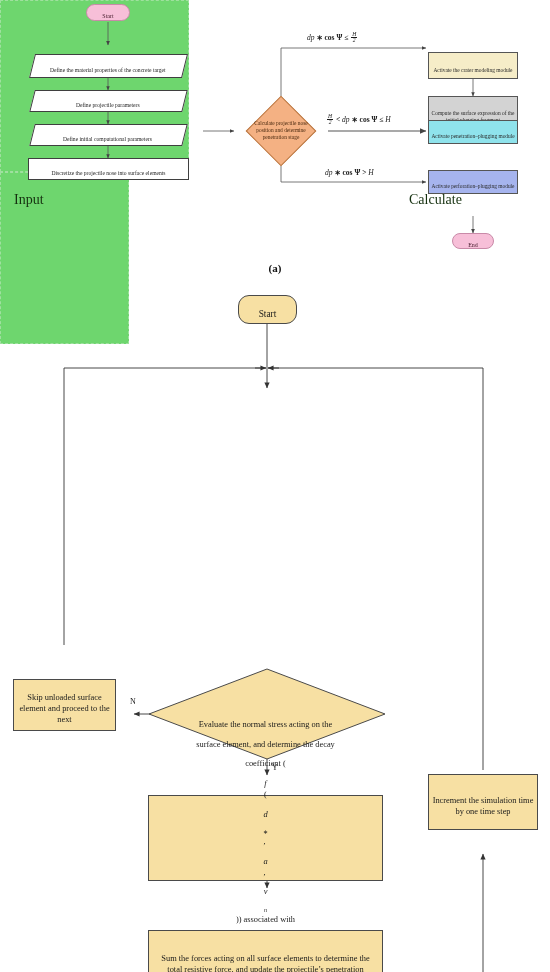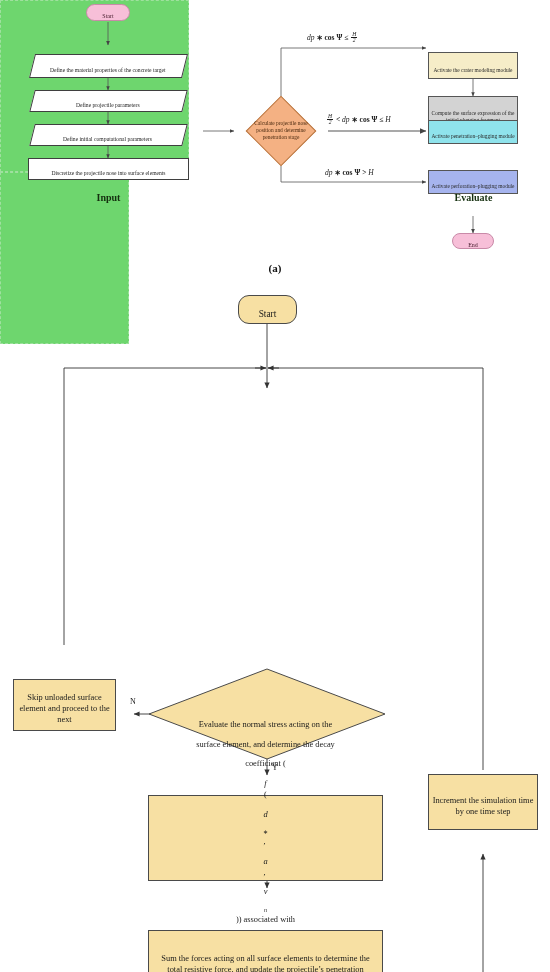--- a/index.html
+++ b/index.html
@@ -48,25 +48,24 @@
     font-size: 6px;
     color: #4a2030;
   }
   .group-box {
     background: #6ed66e;
     border: 1px dashed #9fe09f;
     z-index: 1;
   }
   .group-label {
     position: absolute;
-    font-weight: bold;
-    font-size: 10px;
+    font-weight: normal;
+    font-size: 14px;
     color: #15300f;
     z-index: 4;
-    text-align: center;
   }
   .para {
     background: #ffffff;
     border: 1px solid #3f3f3f;
     font-size: 5.6px;
     color: #262626;
     transform: skewX(-14deg);
   }
   .para span { transform: skewX(14deg); }
 
@@ -246,21 +245,21 @@
         <span class="num"><em>H</em></span>
         <span class="den">2</span>
       </span>
     <span class="up">&lt;</span> <em>dp</em> <span class="up">∗ cos Ψ ≤</span> <em>H</em>
   </div>
   <div class="formula" style="left:309px; top:168px;margin-left:16px;">
     <em>dp</em> <span class="up">∗ cos Ψ &gt;</span> <em>H</em>
   </div>
 
   <div class="group-box" style="left:409px; top:45px; width:129px; height:172px;"></div>
-  <div class="group-label" style="left:409px; top:192px; width:129px;">Evaluate</div>
+  <div class="group-label" style="left:409px; top:192px; width:129px;">Calculate</div>
 
   <div class="node calcbox c-cream" style="left:428px; top:52px; width:90px; height:27px;">
     <span>Activate the crater modeling module</span>
   </div>
   <div class="node calcbox c-grey" style="left:428px; top:96px; width:90px; height:32px;">
     <span>Compute the surface expression of the initial plugging fragment</span>
   </div>
   <div class="node calcbox c-cyan" style="left:428px; top:120px; width:90px; height:24px;">
     <span>Activate penetration–plugging module</span>
   </div>

